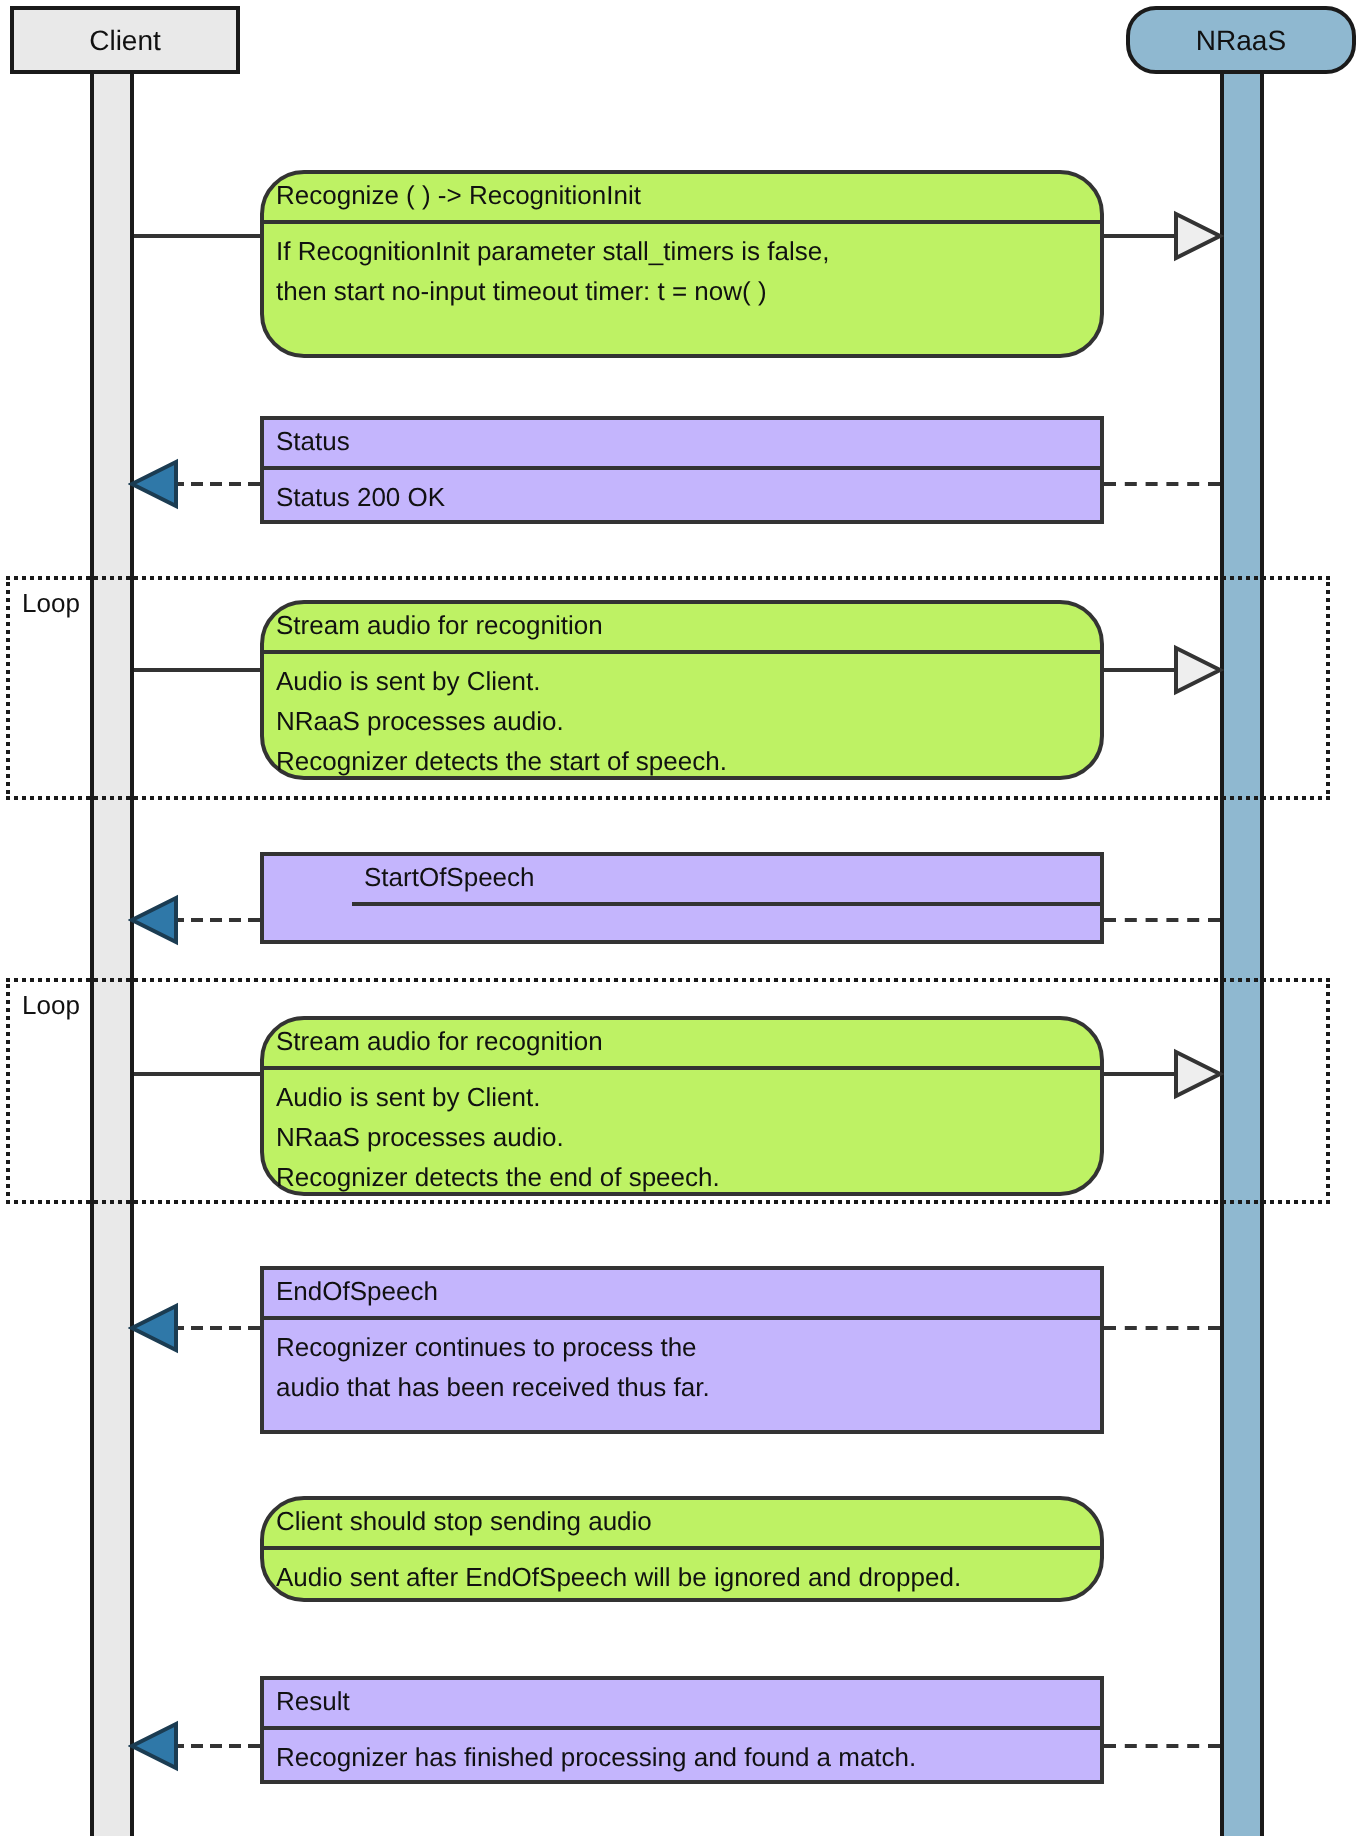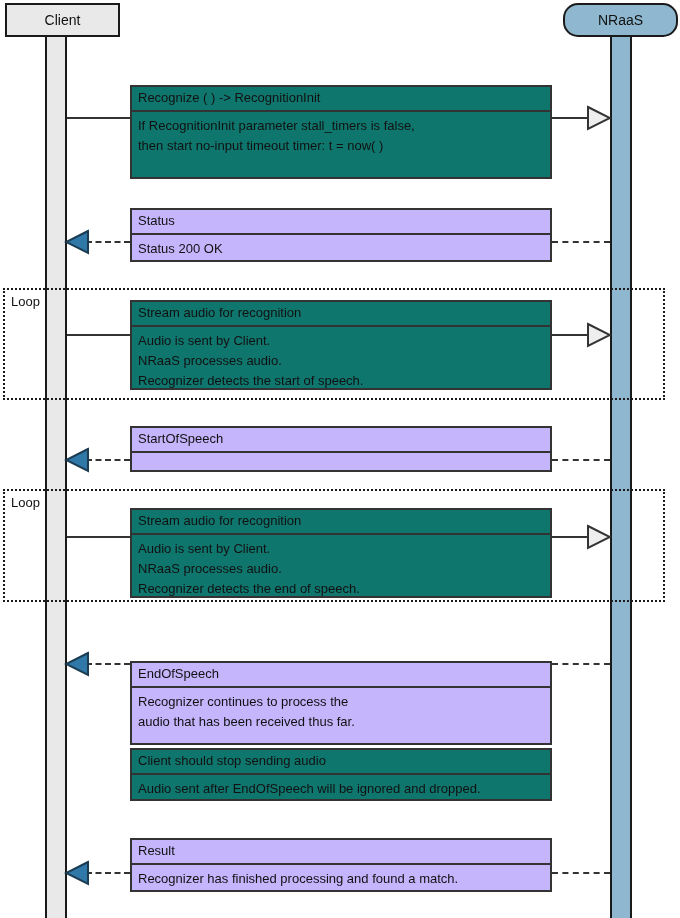--- a/index.html
+++ b/index.html
@@ -61,21 +61,21 @@
 
   
   .msg-box {
     position: absolute;
     box-sizing: border-box;
     border: 2px solid #333333;
     z-index: 5;
     display: flex;
     flex-direction: column;
   }
-  .msg-box.gray  { background: #0f766e; }
+  .msg-box.gray  { background: #bef264; border-radius: 22px; }
   .msg-box.blue  { background: #c4b5fd; }
 
   .msg-title {
     box-sizing: border-box;
     padding: 3px 6px 4px 6px;
     font-size: 13px;
     color: #111111;
     border-bottom: 2px solid #333333;
     white-space: nowrap;
     line-height: 16px;
@@ -174,21 +174,21 @@
     </div>
   </div>
 
   <div class="conn dashed" style="left:86px; top:459px; width:44px;"></div>
   <div class="conn dashed" style="left:552px; top:459px; width:58px;"></div>
   <div class="arrow" style="left:64px; top:447px;">
     <svg width="26" height="26" viewBox="0 0 26 26">
       <polygon points="24,2 2,13 24,24" fill="#2f78a8" stroke="#1b3c52" stroke-width="2"></polygon>
     </svg>
   </div>
-  <div class="msg-box blue" style="left:130px; top:426px; width:422px; height:46px;">
+  <div class="msg-box blue" style="left:130px; top:426px; width:422px; height:46px;padding-left:44px;">
     <div class="msg-title">StartOfSpeech</div>
     <div class="msg-body"></div>
   </div>
 
   <div class="conn" style="left:67px; top:536px; width:63px;"></div>
   <div class="conn" style="left:552px; top:536px; width:35px;"></div>
   <div class="arrow" style="left:586px; top:524px;">
     <svg width="26" height="26" viewBox="0 0 26 26">
       <polygon points="2,2 24,13 2,24" fill="#eeeeee" stroke="#333333" stroke-width="2"></polygon>
     </svg>
@@ -202,21 +202,21 @@
     </div>
   </div>
 
   <div class="conn dashed" style="left:86px; top:663px; width:44px;"></div>
   <div class="conn dashed" style="left:552px; top:663px; width:58px;"></div>
   <div class="arrow" style="left:64px; top:651px;">
     <svg width="26" height="26" viewBox="0 0 26 26">
       <polygon points="24,2 2,13 24,24" fill="#2f78a8" stroke="#1b3c52" stroke-width="2"></polygon>
     </svg>
   </div>
-  <div class="msg-box blue" style="left:130px; top:633px; width:422px; height:84px;margin-top:28px;">
+  <div class="msg-box blue" style="left:130px; top:633px; width:422px; height:84px;">
     <div class="msg-title">EndOfSpeech</div>
     <div class="msg-body">
       <div class="line">Recognizer continues to process the</div>
       <div class="line">audio that has been received thus far.</div>
     </div>
   </div>
 
   <div class="msg-box gray" style="left:130px; top:748px; width:422px; height:53px;">
     <div class="msg-title">Client should stop sending audio</div>
     <div class="msg-body">

